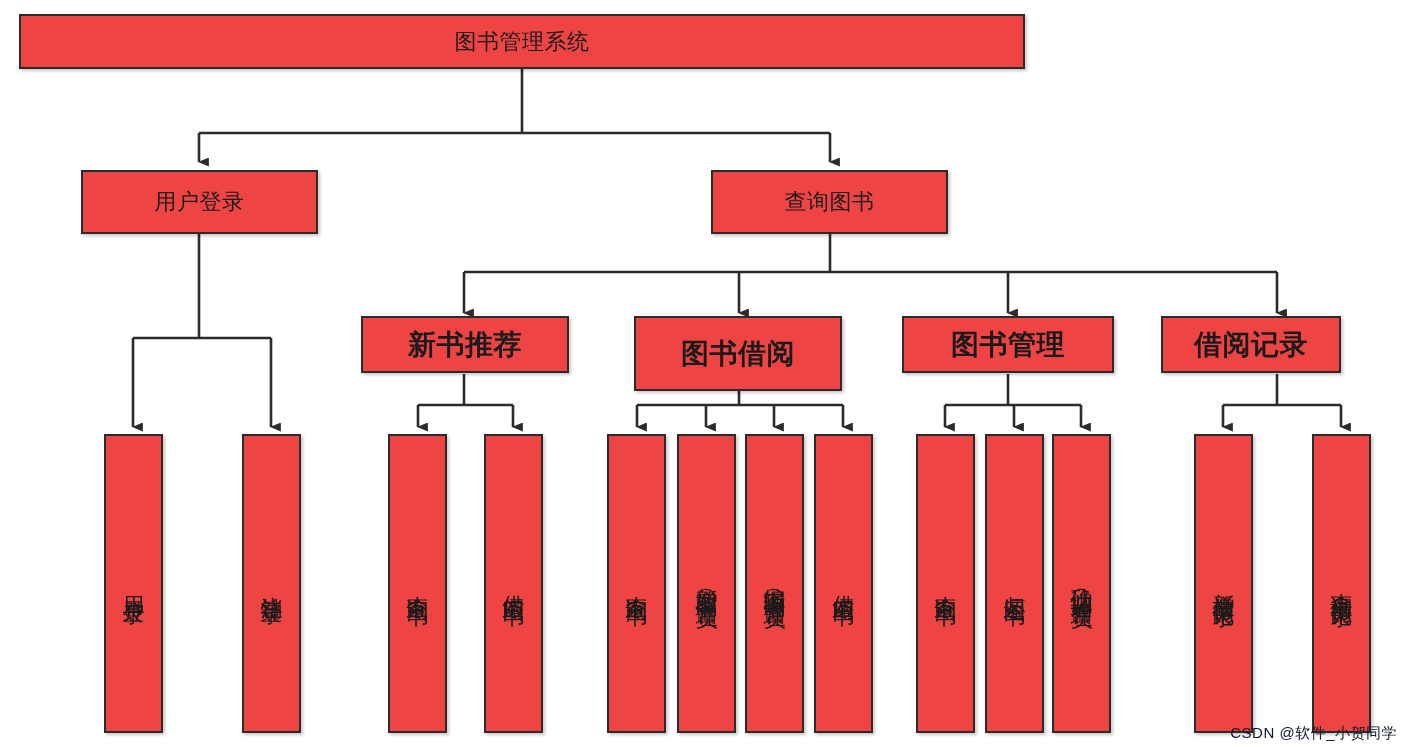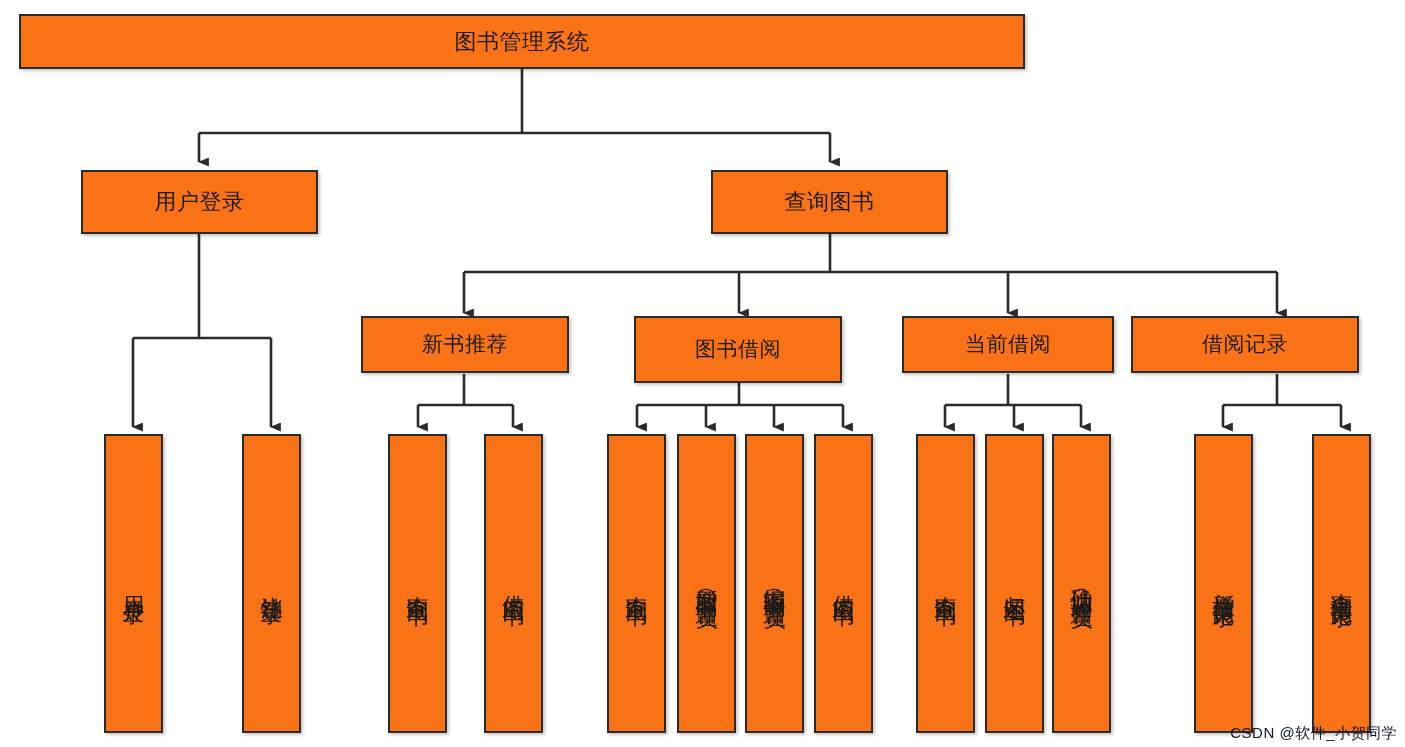--- a/index.html
+++ b/index.html
@@ -22,21 +22,21 @@
   svg.diagram-canvas {
     position: absolute;
     left: 0;
     top: 0;
     width: 1405px;
     height: 747px;
   }
   .node-box {
     position: absolute;
     box-sizing: border-box;
-    background: #f97316;
+    background: #ef4444;
     border: 2px solid #2b2b2b;
     box-shadow: 2px 2px 3px rgba(0,0,0,0.22);
     display: flex;
     align-items: center;
     justify-content: center;
     overflow: hidden;
   }
   .node-label {
     color: #1a1a1a;
     font-size: 21px;
@@ -49,21 +49,21 @@
   
   .node-box.vertical .node-label {
     writing-mode: vertical-rl;
     text-orientation: upright;
     letter-spacing: 3px;
     font-size: 22px;
     max-height: 100%;
   }
   .node-box.root .node-label { font-size: 22px; }
   .node-box.level2 .node-label { font-size: 22px; }
-  .node-box.level3 .node-label { font-size: 21px; }
+  .node-box.level3 .node-label { font-size: 28px; font-weight: bold; }
 
   .watermark {
     position: absolute;
     right: 8px;
     bottom: 4px;
     font-size: 15px;
     color: #0f172a;
     letter-spacing: 0.5px;
     white-space: nowrap;
     user-select: none;
@@ -133,29 +133,29 @@
   </div>
 
   <div class="node-box level2" style="left:711px; top:170px; width:237px; height:64px;">
     <span class="node-label">查询图书</span>
   </div>
 
   <div class="node-box level3" style="left:361px; top:316px; width:208px; height:57px;">
     <span class="node-label">新书推荐</span>
   </div>
 
-  <div class="node-box level3" style="left:634px; top:316px; width:208px; height:67px;">
+  <div class="node-box level3" style="left:634px; top:316px; width:208px; height:75px;">
     <span class="node-label">图书借阅</span>
   </div>
 
   <div class="node-box level3" style="left:902px; top:316px; width:212px; height:57px;">
-    <span class="node-label">当前借阅</span>
-  </div>
-
-  <div class="node-box level3" style="left:1131px; top:316px; width:228px; height:57px;">
+    <span class="node-label">图书管理</span>
+  </div>
+
+  <div class="node-box level3" style="left:1161px; top:316px; width:180px; height:57px;">
     <span class="node-label">借阅记录</span>
   </div>
 
   <div class="node-box vertical" style="left:104px; top:434px; width:59px; height:299px;">
     <span class="node-label">用户登录</span>
   </div>
 
   <div class="node-box vertical" style="left:242px; top:434px; width:59px; height:299px;">
     <span class="node-label">注销登录</span>
   </div>

